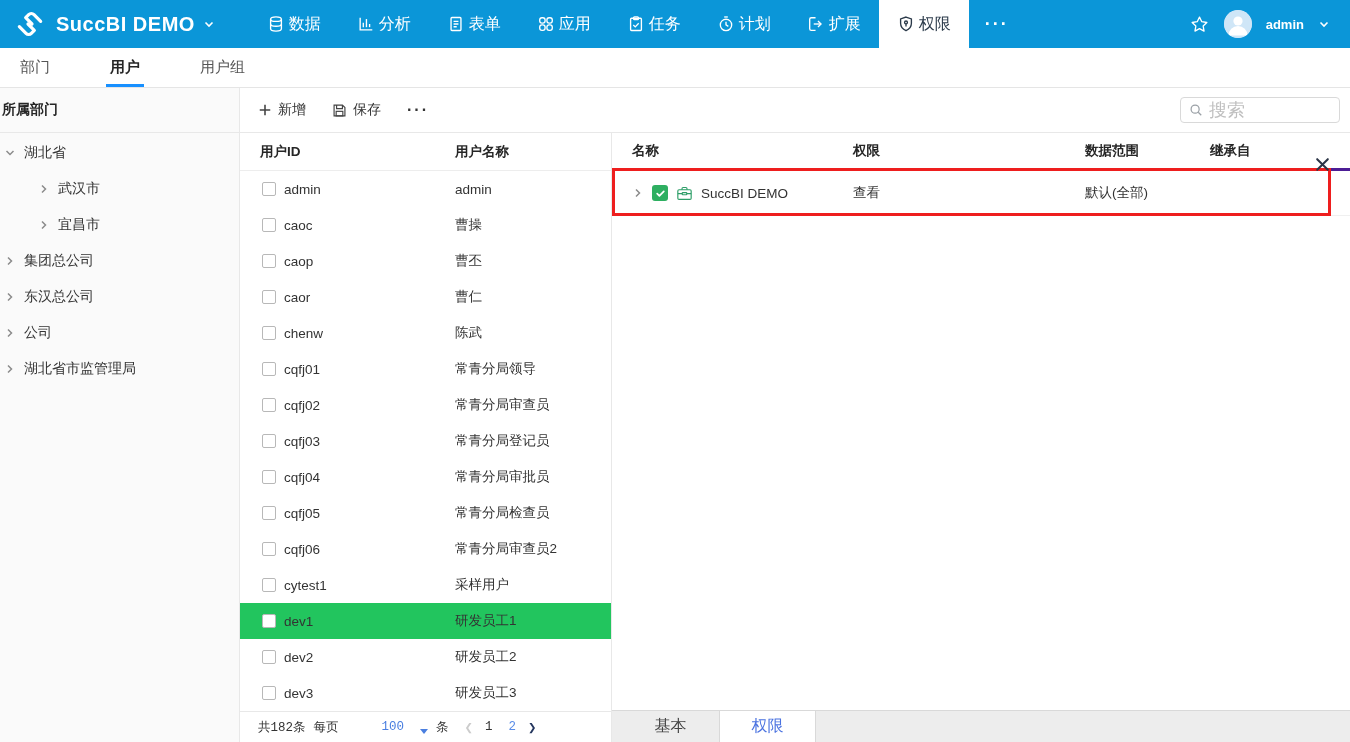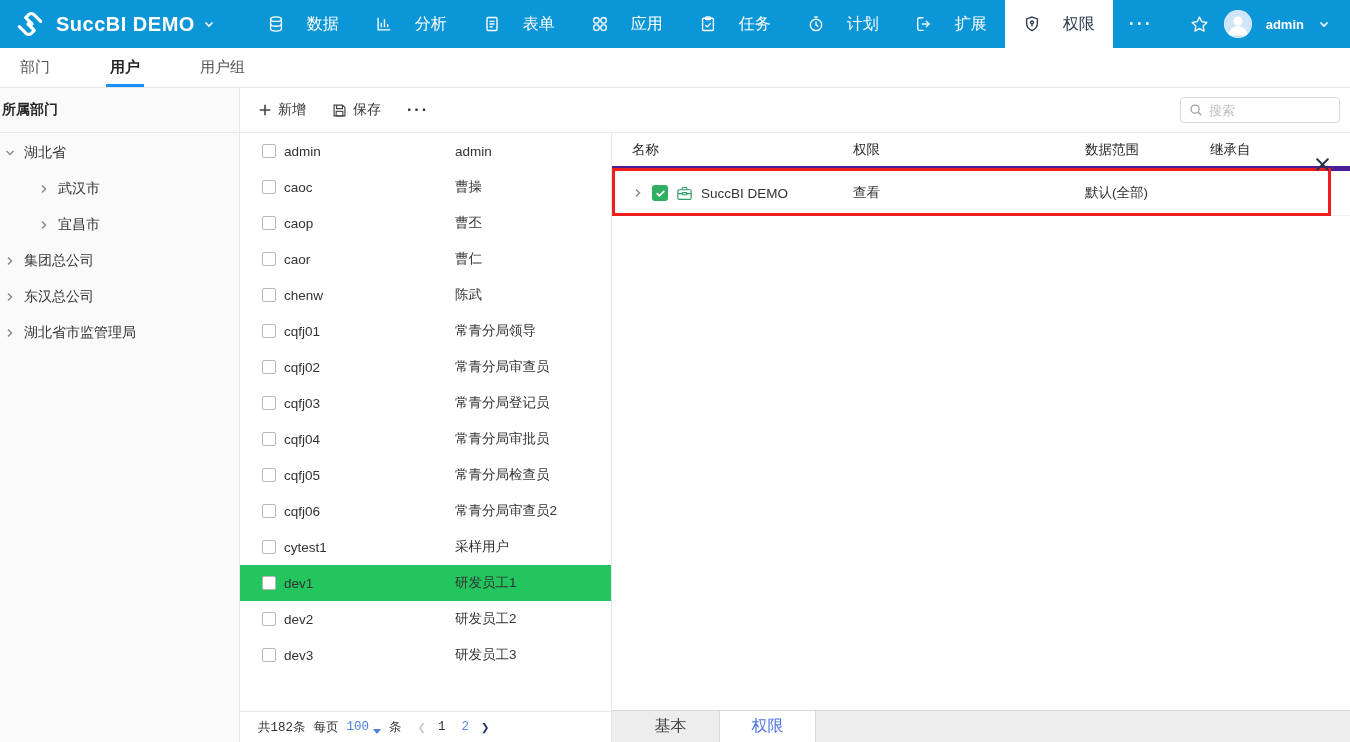--- a/index.html
+++ b/index.html
@@ -5,21 +5,21 @@
   * { margin:0; padding:0; box-sizing:border-box; }
   html,body { width:1350px; height:742px; }
   body { font-family:"Liberation Sans","DejaVu Sans",sans-serif; color:#333; background:#fff; overflow:hidden; }
   .screen { position:relative; width:1350px; height:742px; display:flex; flex-direction:column; }
 
   
   .topnav { height:48px; background:#0b96d8; display:flex; align-items:stretch; color:#fff; flex:0 0 48px; }
   .brand { display:flex; align-items:center; padding-left:14px; cursor:pointer; }
   .brand-name { font-size:20px; font-weight:bold; margin:0 8px 0 10px; letter-spacing:.5px; }
   .nav-items { display:flex; align-items:stretch; margin-left:34px; }
-  .nav-item { display:flex; align-items:center; gap:22px; padding:0 18px; font-size:16px; cursor:pointer; }
+  .nav-item { display:flex; align-items:center; gap:4px; padding:0 18px; font-size:16px; cursor:pointer; }
   .nav-item svg { flex:0 0 auto; }
   .nav-item.active { background:#fff; color:#2b3a4a; }
   .nav-more { display:flex; align-items:center; padding:0 16px; font-size:18px; font-weight:bold; letter-spacing:2px; cursor:pointer; }
   .topnav-right { margin-left:auto; display:flex; align-items:center; gap:14px; padding-right:20px; }
   .admin-name { font-size:13px; font-weight:bold; }
   .avatar { width:28px; height:28px; border-radius:50%; overflow:hidden; background:#cfe6f7; }
 
   
   .modtabs { height:40px; border-bottom:1px solid #e5e5e5; display:flex; align-items:stretch; padding-left:16px; flex:0 0 40px; background:#fff; }
   .modtab { display:flex; align-items:center; padding:0 4px; margin-right:52px; font-size:15px; color:#555; cursor:pointer; position:relative; }
@@ -37,48 +37,48 @@
   .tree-item .tchev { display:flex; color:#8b8b8b; }
   .lvl0 { padding-left:4px; }
   .lvl1 { padding-left:38px; }
 
   
   .main { flex:1; display:flex; flex-direction:column; min-width:0; }
   .toolbar { height:45px; flex:0 0 45px; border-bottom:1px solid #e8e8e8; display:flex; align-items:center; padding:0 10px 0 18px; gap:26px; background:#fff; }
   .tool-btn { display:flex; align-items:center; gap:6px; font-size:14px; color:#333; cursor:pointer; }
   .tool-more { font-size:16px; font-weight:bold; letter-spacing:2px; color:#333; cursor:pointer; }
   .searchbox { margin-left:auto; width:160px; height:26px; border:1px solid #d9d9d9; border-radius:4px; display:flex; align-items:center; padding:0 8px; gap:6px; background:#fff; }
-  .searchbox input { border:none; outline:none; width:100%; font-size:13px; color:#6d28d9; background:transparent; font-family:inherit; }
+  .searchbox input { border:none; outline:none; width:100%; font-size:18px; color:#6d28d9; background:transparent; font-family:inherit; }
   .searchbox input::placeholder { color:#bfbfbf; }
 
   .panels { flex:1; display:flex; min-height:0; }
 
   
   .user-panel { width:372px; flex:0 0 372px; border-right:1px solid #e8e8e8; display:flex; flex-direction:column; }
   .u-head { height:38px; flex:0 0 38px; display:flex; align-items:center; border-bottom:1px solid #ededed; font-size:13.5px; font-weight:bold; color:#262626; }
   .u-head .h1 { padding-left:20px; width:215px; }
   .u-rows { flex:1; overflow:hidden; }
   .u-row { height:36px; display:flex; align-items:center; font-size:13.5px; cursor:pointer; }
   .u-row.selected { background:#22c55e; }
   .cb { width:14px; height:14px; border:1px solid #b8b8b8; border-radius:2px; background:#fff; margin-left:22px; flex:0 0 14px; }
   .uid { margin-left:8px; width:171px; }
   .uname { flex:1; }
   .pager { height:31px; flex:0 0 31px; border-top:1px solid #e8e8e8; display:flex; align-items:center; gap:8px; padding-left:18px; font-size:12.5px; color:#333;font-family:Liberation Mono, monospace; }
-  .per-page { color:#4a7fe0; display:inline-flex; align-items:flex-end; gap:4px; cursor:pointer; }
+  .per-page { color:#4a7fe0; display:inline-flex; align-items:flex-end; gap:16px; cursor:pointer;margin-left:35px; }
   .tri { width:0; height:0; border-left:4px solid transparent; border-right:4px solid transparent; border-top:5px solid #4a7fe0; }
   .pg-prev { color:#cccccc; margin-left:8px; }
   .pg-num { padding:0 4px; cursor:pointer; }
   .pg-cur { color:#333; }
   .pg-link { color:#5a8de8; }
   .pg-next { color:#24365e; }
   .pg-arrow { font-size:14px; font-weight:bold; cursor:pointer; }
 
   
   .perm-panel { flex:1; position:relative; display:flex; flex-direction:column; min-width:0; }
-  .p-head { height:38px; flex:0 0 38px; display:grid; grid-template-columns:221px 232px 125px 1fr; align-items:center; padding-left:20px; border-bottom:5px solid #4c1d95; font-size:13.5px; font-weight:normal; color:#262626; }
+  .p-head { height:38px; flex:0 0 38px; display:grid; grid-template-columns:221px 232px 125px 1fr; align-items:center; padding-left:20px; border-bottom:3px solid #4c1d95; font-size:13.5px; font-weight:bold; color:#262626; }
   .p-row { height:45px; flex:0 0 45px; display:grid; grid-template-columns:221px 232px 125px 1fr; align-items:center; padding-left:20px; border-bottom:1px solid #f0f0f0; font-size:13.5px; }
   .p-name { display:flex; align-items:center; gap:8px; }
   .gcheck { width:16px; height:16px; border-radius:3px; background:#2eaf61; display:flex; align-items:center; justify-content:center; flex:0 0 16px; cursor:pointer; }
   .p-fill { flex:1; }
   .highlight-box { position:absolute; left:0; top:35px; width:719px; height:48px; border:3px solid #ee1e1e; pointer-events:none; z-index:5; }
   .close-x { position:absolute; left:702px; top:23px; z-index:6; cursor:pointer; display:flex; }
 
   .bottom-tabs { height:32px; flex:0 0 32px; background:#ededed; border-top:1px solid #d9d9d9; display:flex; align-items:stretch; padding-left:10px; }
   .btab { width:97px; display:flex; align-items:center; justify-content:center; font-size:16px; color:#444; cursor:pointer; }
   .btab.active { background:#fff; color:#4a72e0; border-left:1px solid #d9d9d9; border-right:1px solid #d9d9d9; }
@@ -266,20 +266,28 @@
               </svg>
             </span>
           <span>东汉总公司</span>
         </div>
         <div class="tree-item lvl0">
           <span class="tchev">
               <svg class="ic" width="12" height="12" viewBox="0 0 12 12" fill="none" stroke="currentColor" stroke-width="1.5">
                 <path d="M4 2.5 7.5 6 4 9.5"></path>
               </svg>
             </span>
+          <span>公司</span>
+        </div>
+        <div class="tree-item lvl0">
+          <span class="tchev">
+              <svg class="ic" width="12" height="12" viewBox="0 0 12 12" fill="none" stroke="currentColor" stroke-width="1.5">
+                <path d="M4 2.5 7.5 6 4 9.5"></path>
+              </svg>
+            </span>
           <span>湖北省市监管理局</span>
         </div>
       </div>
     </div>
 
     <div class="main">
 
       <div class="toolbar">
         <span class="tool-btn">
           <span>
@@ -307,20 +315,24 @@
                 <path d="M10.6 10.6 14 14"></path>
               </svg>
             </span>
           <input type="text" placeholder="搜索" style="">
         </span>
       </div>
 
       <div class="panels">
 
         <div class="user-panel">
+          <div class="u-head">
+            <span class="h1">用户ID</span>
+            <span>用户名称</span>
+          </div>
           <div class="u-rows" id="user-rows">
   <div class="u-row">
     <span class="cb"></span>
     <span class="uid">admin</span>
     <span class="uname">admin</span>
   </div>
 
   <div class="u-row">
     <span class="cb"></span>
     <span class="uid">caoc</span>

